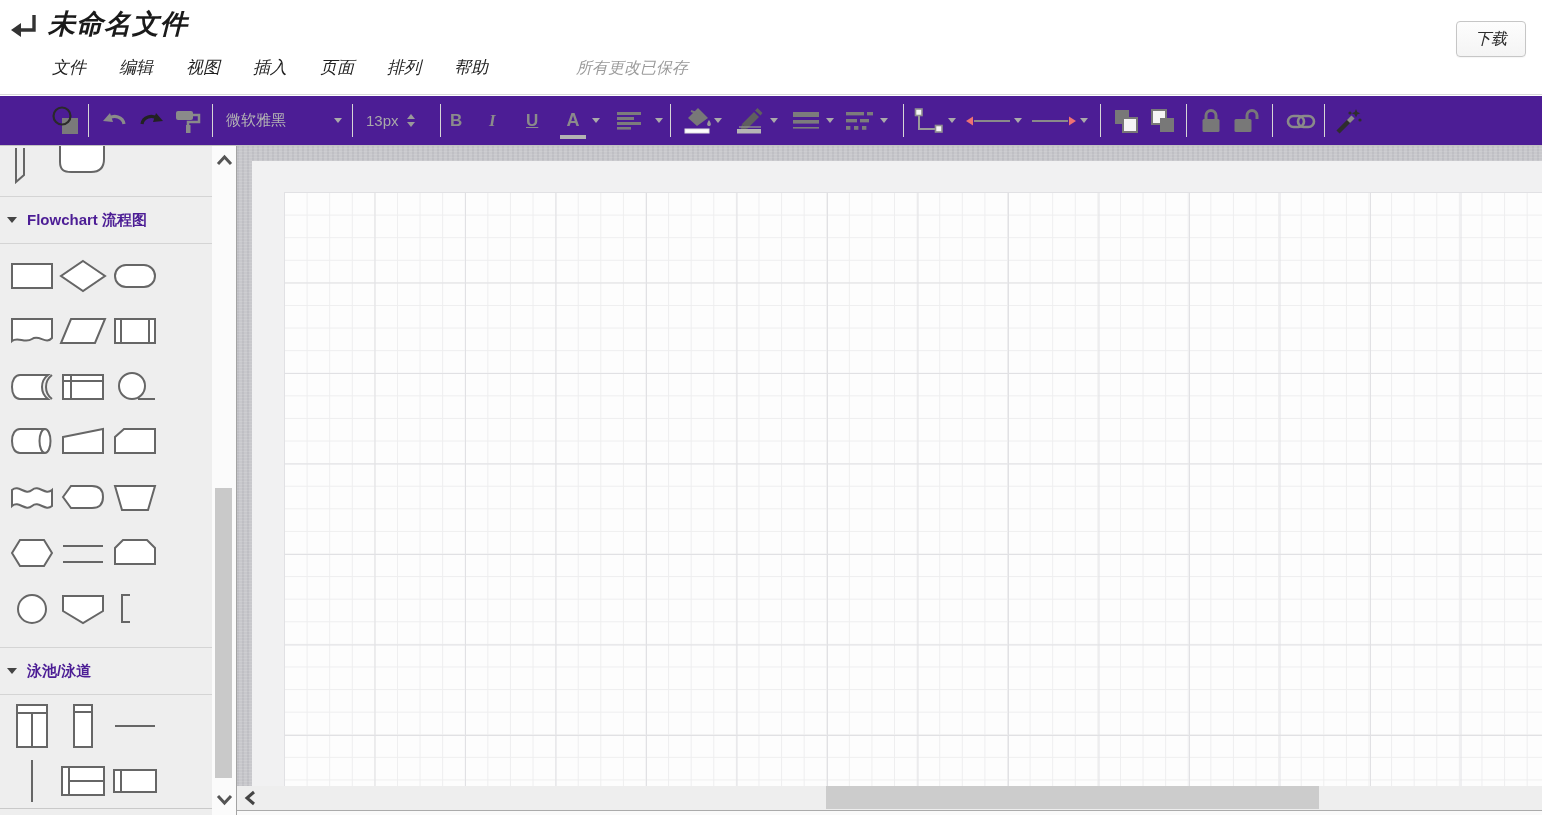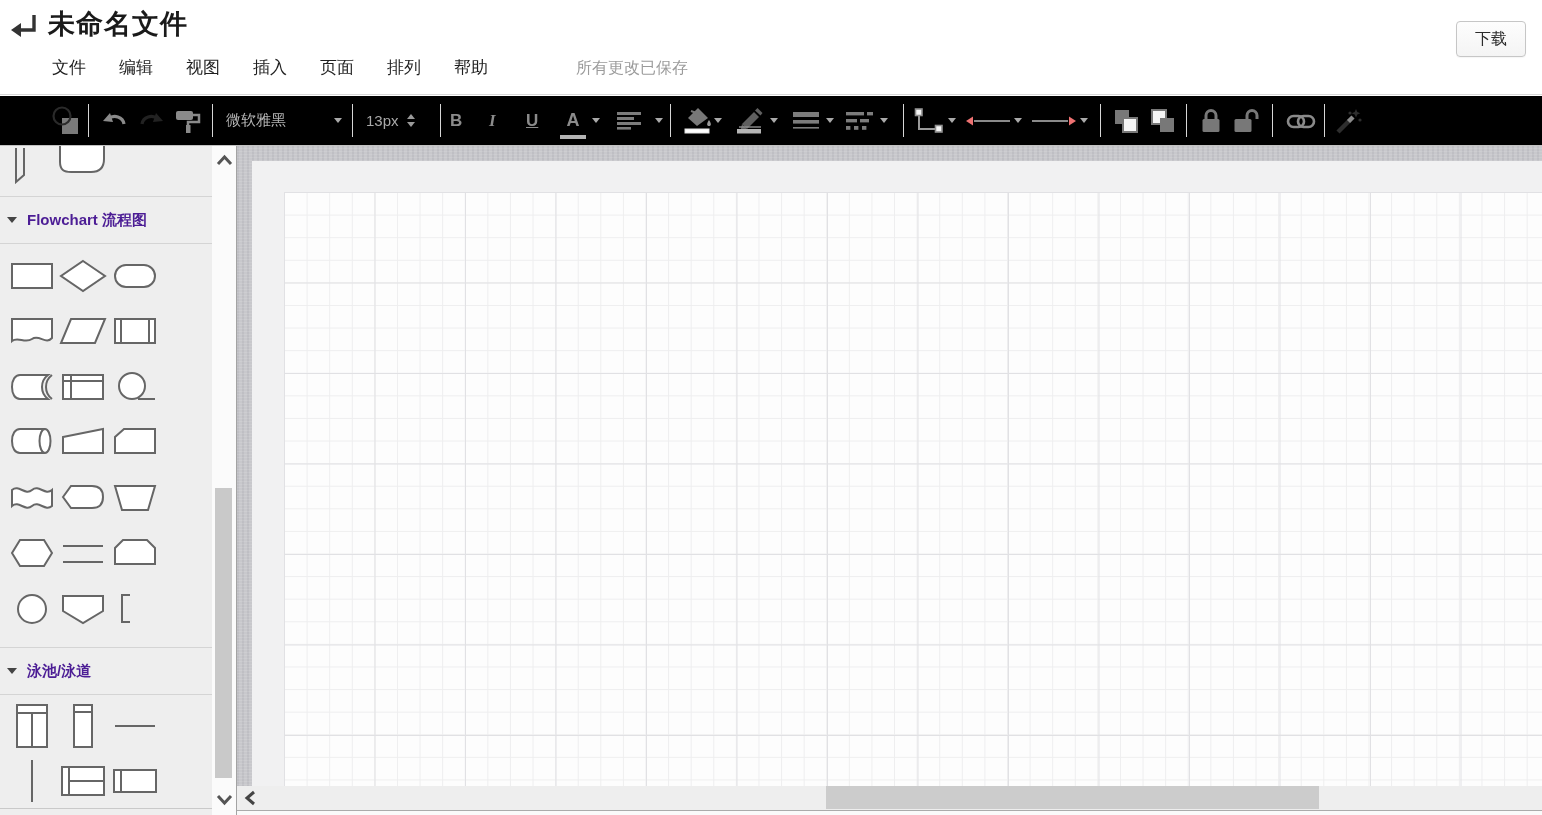--- a/index.html
+++ b/index.html
@@ -1,30 +1,30 @@
 <!DOCTYPE html>
 <html><head>
 <meta charset="utf-8">
 <style>
   * { margin:0; padding:0; box-sizing:border-box; }
   html,body { width:1542px; height:815px; overflow:hidden; }
   body { font-family:"Liberation Sans","DejaVu Sans",sans-serif; background:#fff; position:relative; }
   .app { position:absolute; inset:0; width:1542px; height:815px; }
 
   
-  .header { position:absolute; left:0; top:0; width:1542px; height:95px; background:#fff; border-bottom:1px solid #d8d8d8; }
+  .header { position:absolute; left:0; top:0; width:1542px; height:95px; background:#fff; border-bottom:1px solid #d8d8d8;font-style:italic; }
   .back-btn { position:absolute; left:8px; top:10px; width:32px; height:32px; cursor:pointer; }
   .doc-title { position:absolute; left:48px; top:6px; font-size:27px; font-weight:600; color:#1a1a1a; letter-spacing:1px; }
   .menu-bar { position:absolute; left:52px; top:54px; display:flex; gap:33px; align-items:center; }
   .menu-item { font-size:17px; color:#1f1f1f; line-height:28px; cursor:pointer; white-space:nowrap; }
   .save-status { font-size:16px; color:#9b9b9b; margin-left:28px; line-height:28px; white-space:nowrap; }
   .download-btn { position:absolute; right:16px; top:21px; width:70px; height:36px; background:linear-gradient(#fdfdfd,#f4f4f4); border:1px solid #c6c6c6; border-radius:4px; font-size:16px; color:#2b2b2b; text-align:center; line-height:34px; cursor:pointer; box-shadow:0 1px 1px rgba(0,0,0,.04); }
 
   
-  .toolbar { position:absolute; left:0; top:96px; width:1542px; height:50px; background:#000000; border-bottom:1px solid #c2c2c2; }
+  .toolbar { position:absolute; left:0; top:96px; width:1542px; height:50px; background:#4c1d95; border-bottom:1px solid #c2c2c2; }
   .tb { position:absolute; top:0; height:49px; display:flex; align-items:center; cursor:pointer; }
   .tb-sep { position:absolute; top:8px; height:33px; width:1px; background:#d6d6d6; }
   .caret { width:0; height:0; border-left:4px solid transparent; border-right:4px solid transparent; border-top:5px solid #aaa; }
   .font-name { font-size:15px; color:#b4b4b4; }
   .size-text { font-size:15px; color:#a9a9a9; }
   .spin { display:flex; flex-direction:column; gap:3px; margin-left:8px; }
   .spin .up { width:0;height:0;border-left:4px solid transparent;border-right:4px solid transparent;border-bottom:5px solid #9a9a9a; }
   .spin .dn { width:0;height:0;border-left:4px solid transparent;border-right:4px solid transparent;border-top:5px solid #9a9a9a; }
   .fmt-letter { font-size:17px; color:#8b8b8b; font-weight:bold; }
   .fmt-I { font-family:"Liberation Serif","DejaVu Serif",serif; font-style:italic; }

